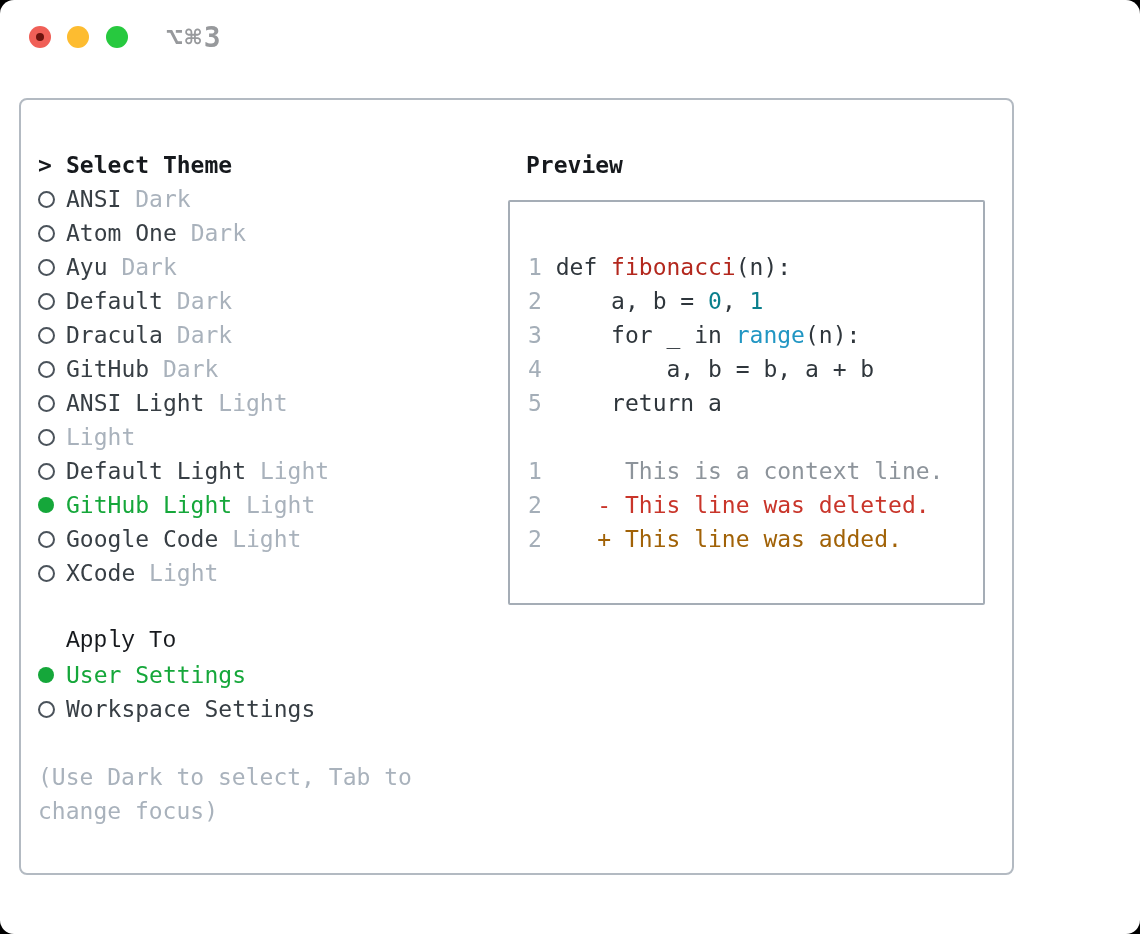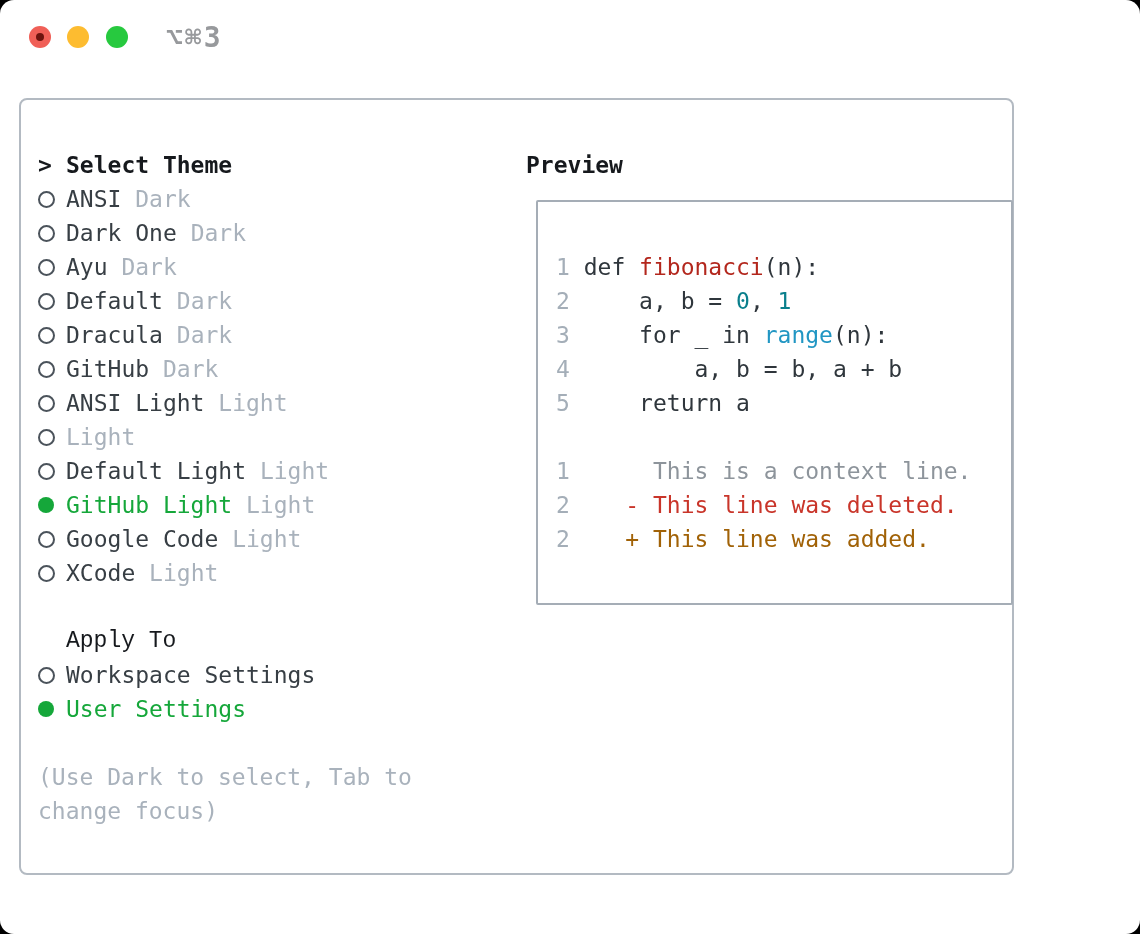--- a/index.html
+++ b/index.html
@@ -30,21 +30,21 @@
   .circle.on{width:16px;height:16px;border:0;background:#15a73a;}
   .hdr{font-weight:bold;color:#16191d;}
   .name{color:#373e44;}
   .name.sel{color:#15a73a;}
   .variant{color:#a9b2bc;}
   .apply-hdr{color:#16191d;font-family:Liberation Mono, monospace;}
   .hint{color:#a9b2bc;width:420px;white-space:normal;line-height:34px;}
   
   .preview-label{position:absolute;left:505px;top:48px;height:34px;line-height:34px;
                  font-size:23px;font-weight:bold;color:#16191d;}
-  .preview-box{position:absolute;left:515px;top:100px;width:473px;height:401px;
+  .preview-box{position:absolute;left:487px;top:100px;width:473px;height:401px;
                border:2px solid #a5adb6;border-radius:2px;background:#fff;}
   pre#code{margin:0;padding:48px 0 0 18px;font-size:23px;line-height:34px;
            font-family:inherit;}
   .pl{height:34px;white-space:pre;}
   .c-ln{color:#a4aeb8;}
   .c-code{color:#2f363c;}
   .c-func{color:#b3271d;}
   .c-num{color:#0a7f8c;}
   .c-builtin{color:#2196c3;}
   .c-context{color:#8d949b;text-align:right;}
@@ -61,35 +61,35 @@
       </span>
     <span class="light yellow"></span>
     <span class="light green"></span>
     <span class="win-title">⌥⌘3</span>
   </div>
 
   <div class="panel">
     <div class="left-col" id="left-col">
         <div class="row"><span class="marker"><span class="caret">&gt;</span></span><span class="hdr">Select Theme</span></div>
         <div class="row"><span class="marker"><span class="circle"></span></span><span class="name">ANSI </span><span class="variant">Dark</span></div>
-        <div class="row"><span class="marker"><span class="circle"></span></span><span class="name">Dark One </span><span class="variant">Dark</span></div>
+        <div class="row"><span class="marker"><span class="circle"></span></span><span class="name">Atom One </span><span class="variant">Dark</span></div>
         <div class="row"><span class="marker"><span class="circle"></span></span><span class="name">Ayu </span><span class="variant">Dark</span></div>
         <div class="row"><span class="marker"><span class="circle"></span></span><span class="name">Default </span><span class="variant">Dark</span></div>
         <div class="row"><span class="marker"><span class="circle"></span></span><span class="name">Dracula </span><span class="variant">Dark</span></div>
         <div class="row"><span class="marker"><span class="circle"></span></span><span class="name">GitHub </span><span class="variant">Dark</span></div>
         <div class="row"><span class="marker"><span class="circle"></span></span><span class="name">ANSI Light </span><span class="variant">Light</span></div>
         <div class="row"><span class="marker"><span class="circle"></span></span><span class="variant">Light</span></div>
         <div class="row"><span class="marker"><span class="circle"></span></span><span class="name">Default Light </span><span class="variant">Light</span></div>
         <div class="row"><span class="marker"><span class="circle on"></span></span><span class="name sel">GitHub Light </span><span class="variant">Light</span></div>
         <div class="row"><span class="marker"><span class="circle"></span></span><span class="name">Google Code </span><span class="variant">Light</span></div>
         <div class="row"><span class="marker"><span class="circle"></span></span><span class="name">XCode </span><span class="variant">Light</span></div>
         <div class="row"></div>
         <div class="row"><span class="marker"></span><span class="apply-hdr">Apply To</span></div>
+        <div class="row"><span class="marker"><span class="circle on"></span></span><span class="name sel">User Settings</span></div>
         <div class="row"><span class="marker"><span class="circle"></span></span><span class="name">Workspace Settings</span></div>
-        <div class="row"><span class="marker"><span class="circle on"></span></span><span class="name sel">User Settings</span></div>
         <div class="row"></div>
         <div class="hint">(Use Dark to select, Tab to change focus)</div>
       </div>
     <div class="preview-label">Preview</div>
     <div class="preview-box">
       <pre id="code"><div class="pl"><span class="c-ln">1 </span><span class="c-code">def </span><span class="c-func">fibonacci</span><span class="c-code">(n):</span></div><div class="pl"><span class="c-ln">2 </span><span class="c-code">    a, b = </span><span class="c-num">0</span><span class="c-code">, </span><span class="c-num">1</span></div><div class="pl"><span class="c-ln">3 </span><span class="c-code">    for _ in </span><span class="c-builtin">range</span><span class="c-code">(n):</span></div><div class="pl"><span class="c-ln">4 </span><span class="c-code">        a, b = b, a + b</span></div><div class="pl"><span class="c-ln">5 </span><span class="c-code">    return a</span></div><div class="pl"></div><div class="pl"><span class="c-ln">1 </span><span class="c-context">     This is a context line.</span></div><div class="pl"><span class="c-ln">2 </span><span class="c-deleted">   - This line was deleted.</span></div><div class="pl"><span class="c-ln">2 </span><span class="c-added">   + This line was added.</span></div></pre>
     </div>
   </div>
 </div>
 

